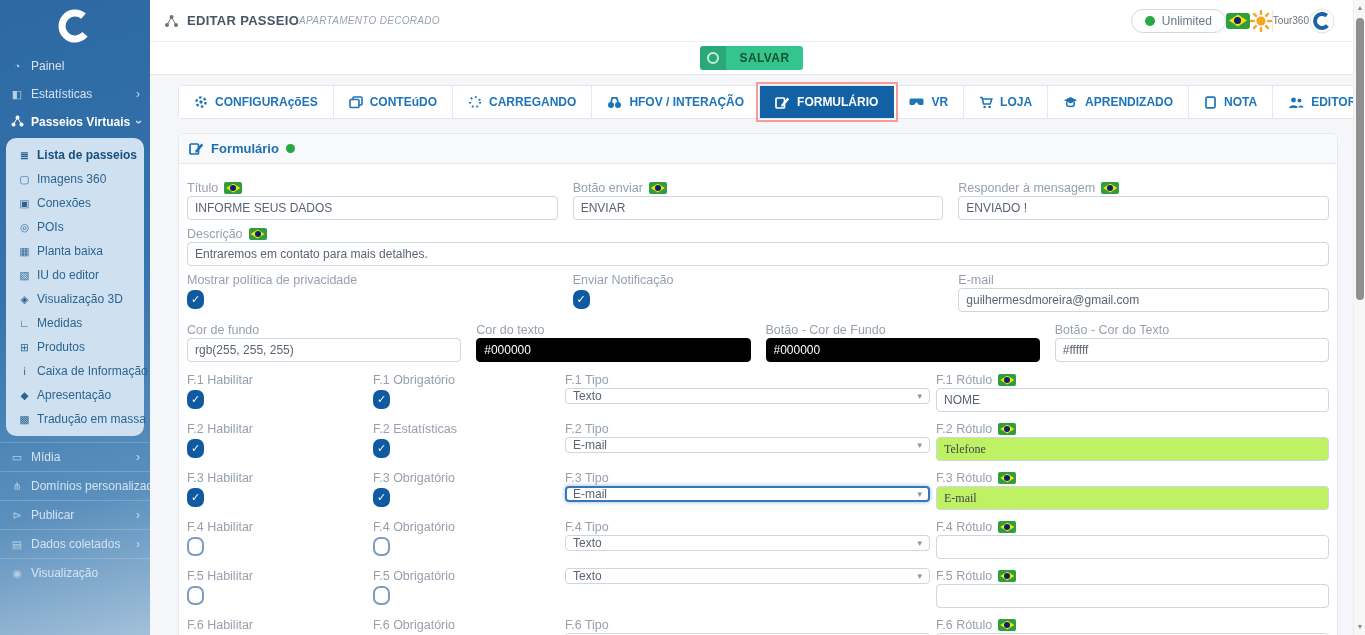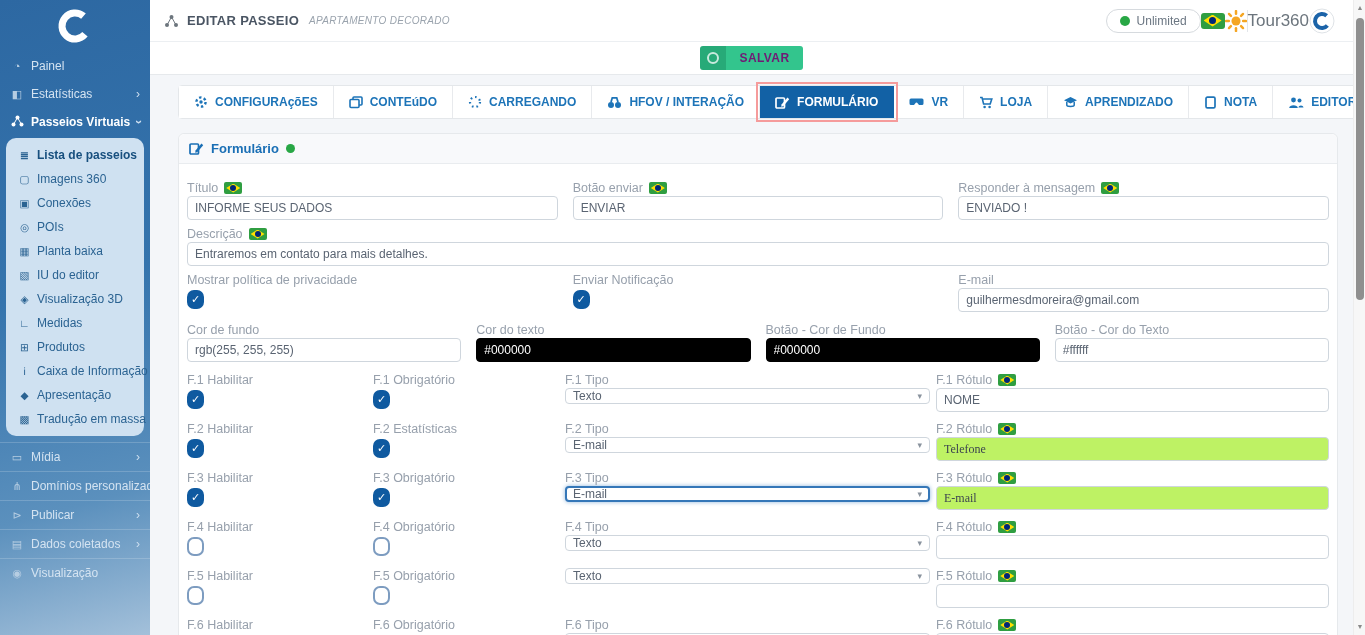--- a/index.html
+++ b/index.html
@@ -21,41 +21,41 @@
   .subitem { display:flex; align-items:center; gap:6px; padding:5px 8px 5px 12px; color:#2b6392; font-size:12px; cursor:pointer; white-space:nowrap; }
   .subitem .sic { color:#2b6392; width:13px; flex:0 0 13px; text-align:center; font-size:10.5px; }
   .subitem.active { font-weight:bold; color:#174f7e; }
   .bottom-group { margin-top:6px; }
   .bottom-group .snav { border-top:1px solid rgba(255,255,255,0.18); }
 
   
   .topbar { position:absolute; left:150px; top:0; width:1203px; height:42px; background:#ffffff;
     border-bottom:1px solid #eceff2; display:flex; align-items:center; padding:0 18px 0 14px; }
   .tb-title { font-size:13px; font-weight:bold; color:#4a5563; letter-spacing:.3px; margin-left:8px; }
-  .tb-sub { font-size:10px; font-style:italic; color:#9aa3ad; margin-left:10px; letter-spacing:.3px; }
+  .tb-sub { font-size:10px; font-style:italic; color:#9aa3ad; letter-spacing:.3px; }
   .tb-right { margin-left:auto; display:flex; align-items:center; }
   .pill { display:flex; align-items:center; gap:7px; border:1px solid #d6dade; border-radius:999px; padding:4px 13px; color:#6b7682; font-size:12px; }
   .dot-green { width:10px; height:10px; border-radius:50%; background:#28a745; display:inline-block; }
   .tb-divider { width:1px; height:22px; background:#e3e6ea; }
-  .account-name { color:#6c757d; font-size:17px; }
+  .account-name { color:#6c757d; font-size:10px; }
 
   
   .flag { display:inline-block; width:18px; height:12px; background:#2f9e41; border-radius:2px; position:relative; vertical-align:-2px; margin-left:6px; }
   .flag::before { content:""; position:absolute; left:2px; right:2px; top:1.5px; bottom:1.5px; background:#ffdf00; clip-path:polygon(50% 0,100% 50%,50% 100%,0 50%); }
   .flag::after { content:""; position:absolute; left:6px; top:3px; width:6px; height:6px; border-radius:50%; background:#002776; }
   .flag.lg { width:24px; height:16px; border-radius:3px; }
   .flag.lg::before { left:3px; right:3px; top:2px; bottom:2px; }
   .flag.lg::after { left:8.5px; top:4.5px; width:7px; height:7px; }
 
   
   .savebar { position:absolute; left:150px; top:42px; width:1203px; height:33px; background:#ffffff;
     border-bottom:1px solid #e6e9ec; display:flex; align-items:center; justify-content:center; }
   .save-btn { display:flex; align-items:stretch; border:none; cursor:pointer; border-radius:3px; overflow:hidden; height:24px; font-family:inherit; }
   .save-btn .sb-ic { background:#27aa78; display:flex; align-items:center; justify-content:center; width:26px; }
-  .save-btn .sb-label { background:#33c58d; color:#701a75; font-weight:bold; font-size:12px; display:flex; align-items:center; padding:0 14px; letter-spacing:.4px; }
+  .save-btn .sb-label { background:#33c58d; color:#14532d; font-weight:bold; font-size:12px; display:flex; align-items:center; padding:0 14px; letter-spacing:.4px; }
 
   
   .content { position:absolute; left:150px; top:75px; width:1203px; height:560px; padding:10px 15px 0 28px; }
 
   .tabs { display:inline-flex; background:#ffffff; border:1px solid #e4e7ea; border-radius:4px; }
   .tab { display:flex; align-items:center; gap:7px; padding:0 15px; height:32px; color:#1d74b8; font-size:12px; font-weight:bold;
     border-right:1px solid #e8eaed; cursor:pointer; white-space:nowrap; background:#ffffff; }
   .tab:last-child { border-right:none; }
   .tab.active { background:#1261a5; color:#ffffff; border-right-color:#1261a5; }
   .tab.annotated { outline:2px solid #f59b9b; outline-offset:2px; position:relative; z-index:2; }

